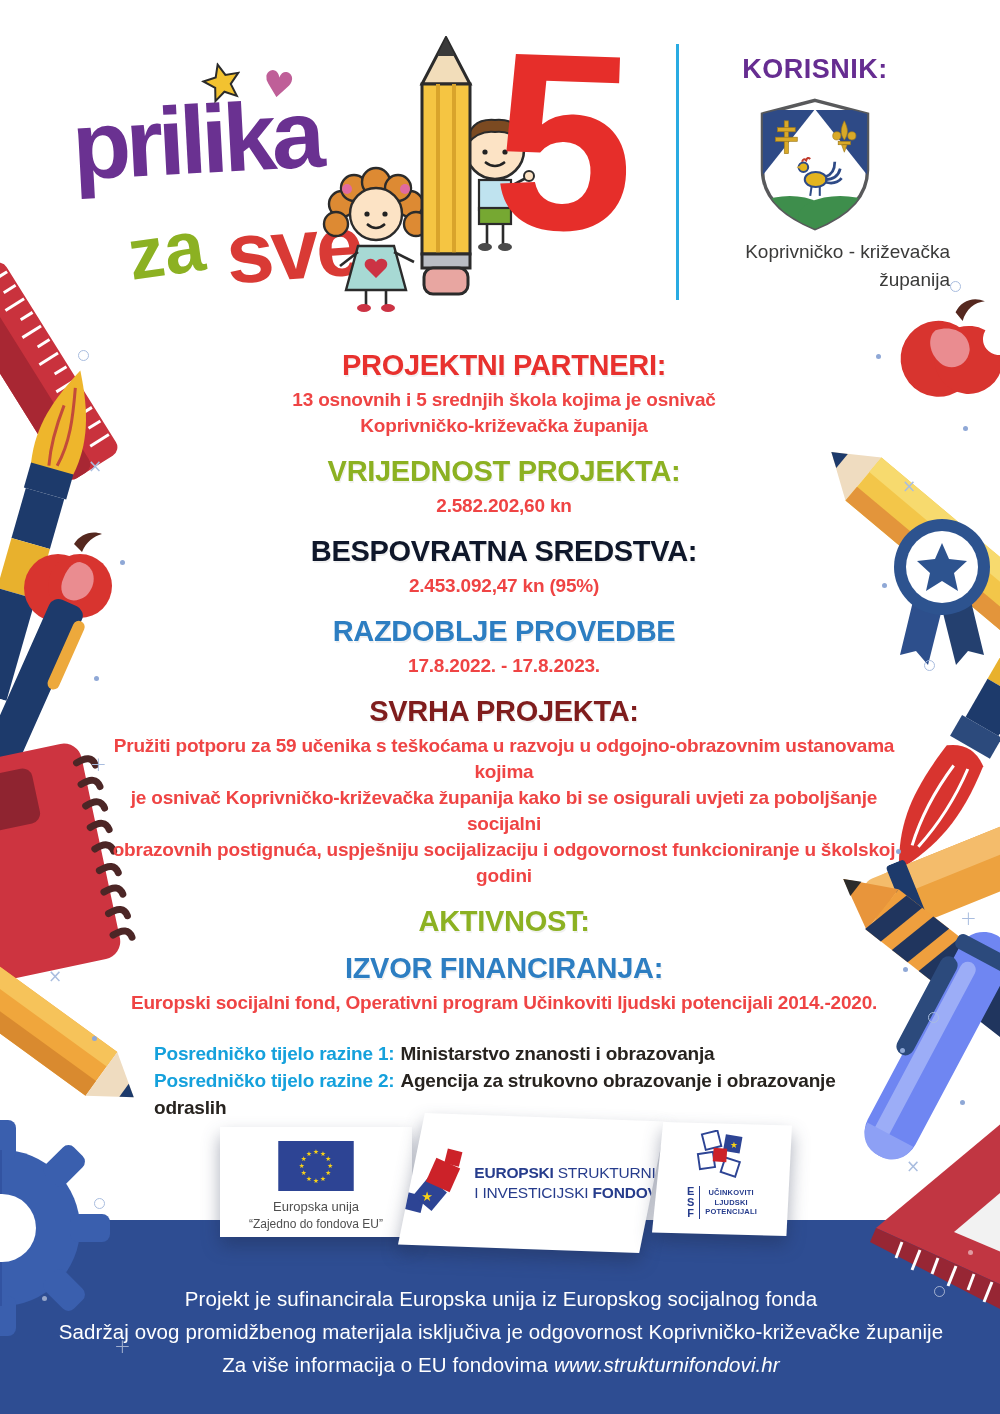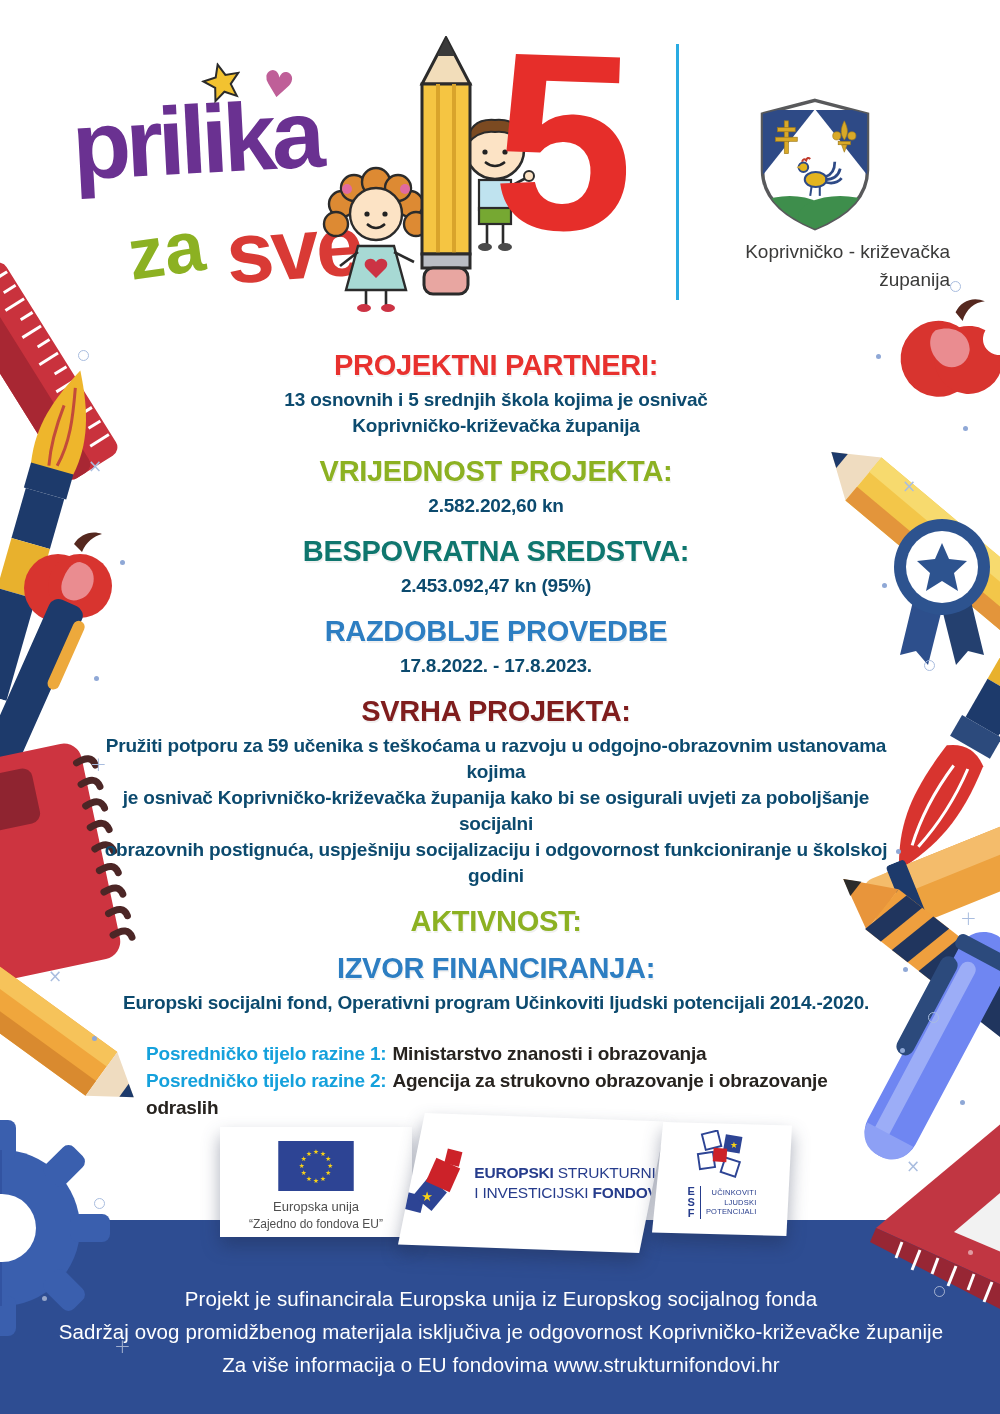--- a/index.html
+++ b/index.html
@@ -28,43 +28,43 @@
   .w-za { left:128px; top:214px; font-size:72px; color:#8cb122; transform:rotate(-8deg); }
   .w-sve { left:226px; top:206px; font-size:86px; color:#d93a35; letter-spacing:-3px; transform:rotate(-4deg); }
   .w-five { left:494px; top:16px; font-size:252px; color:#e62e2a; transform:rotate(2deg); z-index:4; }
   .logo-heart { position:absolute; left:262px; top:64px; font-size:36px; color:#bf5f98; z-index:4; transform:rotate(8deg); font-family:"DejaVu Sans", sans-serif;}
   
   .divider { position:absolute; left:676px; top:44px; width:3px; height:256px; background:#29abe2; z-index:3; }
   .korisnik { position:absolute; left:700px; top:54px; width:230px; text-align:center; font-size:27px; font-weight:800; color:#662d91; letter-spacing:.5px; z-index:3; }
   .coa { position:absolute; left:757px; top:96px; z-index:3; }
   .beneficiary { position:absolute; left:680px; top:238px; width:270px; text-align:right; font-size:19px; line-height:28px; color:#3a3a39; font-weight:500; z-index:3; }
   
-  .content { position:absolute; left:96px; top:350px; width:800px; text-align:center; z-index:3; }
+  .content { position:absolute; left:104px; top:350px; width:800px; text-align:center; z-index:3; }
   .sec-title { font-size:29px; font-weight:800; letter-spacing:-.3px; line-height:30px; margin-bottom:7px; text-shadow:1px 2px 0 rgba(0,0,0,.06); }
-  .c-red{color:#e8312e} .c-lgreen{color:#8cb122} .c-orange{color:#0f766e} .c-blue{color:#2d7ec2} .c-dgreen{color:#7f1d1d}
-  .sec-body { font-size:19px; font-weight:700; color:#0c4a6e; line-height:26px; letter-spacing:-.2px; margin-bottom:17px; }
+  .c-red{color:#e8312e} .c-lgreen{color:#8cb122} .c-orange{color:#0f172a} .c-blue{color:#2d7ec2} .c-dgreen{color:#7f1d1d}
+  .sec-body { font-size:19px; font-weight:700; color:#ef4444; line-height:26px; letter-spacing:-.2px; margin-bottom:17px; }
   .intermediaries { text-align:left; padding-left:50px; margin-top:24px; font-size:19px; line-height:27px; letter-spacing:-.2px; }
   .int-label { color:#15a1dc; font-weight:800; }
   .int-value { color:#27231f; font-weight:700; margin-left:6px; }
   
   .panel { position:absolute; background:#ffffff; z-index:3; }
   .panel-shadow { filter:drop-shadow(0 9px 9px rgba(30,40,70,.38)); position:absolute; z-index:3; }
   .panel-left { left:220px; top:1127px; width:192px; height:110px; display:flex; flex-direction:column; align-items:center; padding-top:14px; }
   .panel-mid { left:398px; top:1113px; width:268px; height:140px; clip-path:polygon(10% 0, 100% 6%, 90% 100%, 0 94%); display:flex; align-items:center; justify-content:center; gap:8px; }
   .panel-right { left:652px; top:1122px; width:140px; height:114px; clip-path:polygon(8% 0, 100% 3%, 96% 100%, 0 97%); display:flex; flex-direction:column; align-items:center; padding-top:8px; }
   .eu-name { font-size:13px; color:#4f4f4f; margin-top:8px; font-weight:500; }
   .eu-slogan { font-size:12px; color:#4f4f4f; margin-top:3px; }
   .esif-text { font-size:15.5px; color:#263c8c; line-height:20px; letter-spacing:-.2px; }
   .esif-text .b { font-weight:800; }
   .esf-block { display:flex; align-items:center; margin-top:2px; }
   .esf-letters { font-size:11px; font-weight:800; color:#263c8c; line-height:11px; text-align:center; padding-right:5px; border-right:1.5px solid #263c8c; }
-  .esf-words { font-size:7.5px; font-weight:400; color:#263c8c; line-height:9.5px; padding-left:5px; text-align:right; letter-spacing:.2px; }
+  .esf-words { font-size:7.5px; font-weight:700; color:#263c8c; line-height:9.5px; padding-left:5px; text-align:center; letter-spacing:.2px; }
   
   .footer-text { position:absolute; left:1px; top:1282px; width:1000px; text-align:center; color:#ffffff; font-size:20.5px; line-height:33px; font-weight:400; z-index:4; letter-spacing:.1px; }
-  .footer-url { margin-left:6px; }
+  .footer-url { font-style:italic; margin-left:6px; }
 </style>
 </head>
 <body>
 
 <div class="page">
 
   <div class="footer-band"></div>
 
   <svg class="deco" style="left:-80px; top:338px; transform:rotate(58deg);" width="230" height="66" viewBox="0 0 230 66">
     <rect x="2" y="2" width="226" height="62" rx="10" fill="#c9323d"></rect>
@@ -313,20 +313,21 @@
     <polygon points="46,2 70,48 22,48" fill="#f2ddba" stroke="#2b2b2b" stroke-width="3"></polygon>
     <polygon points="46,2 55,20 37,20" fill="#3a3a3a"></polygon>
     <rect x="22" y="48" width="48" height="170" fill="#f5c542" stroke="#2b2b2b" stroke-width="3"></rect>
     <line x1="38" y1="48" x2="38" y2="218" stroke="#d9a42b" stroke-width="4"></line>
     <line x1="54" y1="48" x2="54" y2="218" stroke="#d9a42b" stroke-width="4"></line>
     <rect x="22" y="218" width="48" height="14" fill="#b9bdc4" stroke="#2b2b2b" stroke-width="3"></rect>
     <rect x="24" y="232" width="44" height="26" rx="9" fill="#e8a6a1" stroke="#2b2b2b" stroke-width="3"></rect>
   </svg>
 
   <div class="divider"></div>
+  <div class="korisnik">KORISNIK:</div>
 
   <svg class="coa" width="116" height="137" viewBox="0 0 170 200">
     <defs>
         <clipPath id="shieldClip">
           <path d="M85 6 L162 26 V108 Q162 163 85 194 Q8 163 8 108 V26 Z"></path>
         </clipPath>
       </defs>
     <path d="M85 6 L162 26 V108 Q162 163 85 194 Q8 163 8 108 V26 Z" fill="#ffffff" stroke="#58595b" stroke-width="5"></path>
     <g clip-path="url(#shieldClip)">
       <polygon points="8,20 84,20 8,116" fill="#2e4a86"></polygon>

